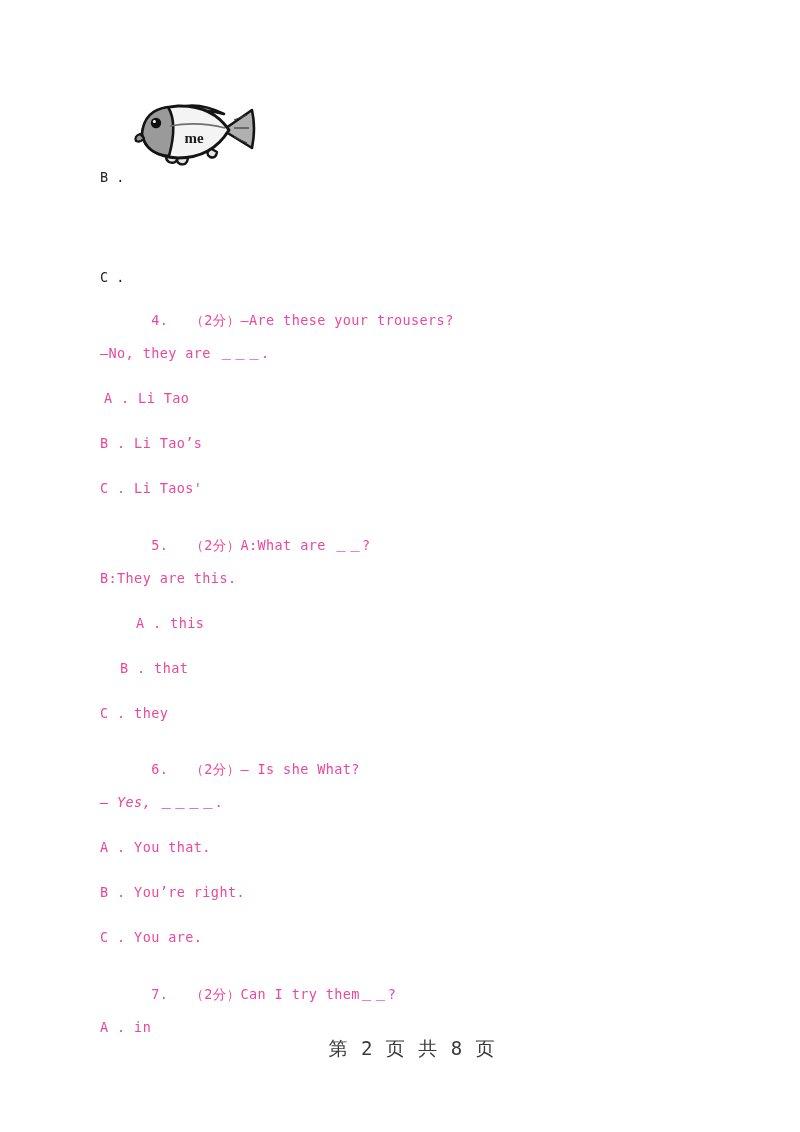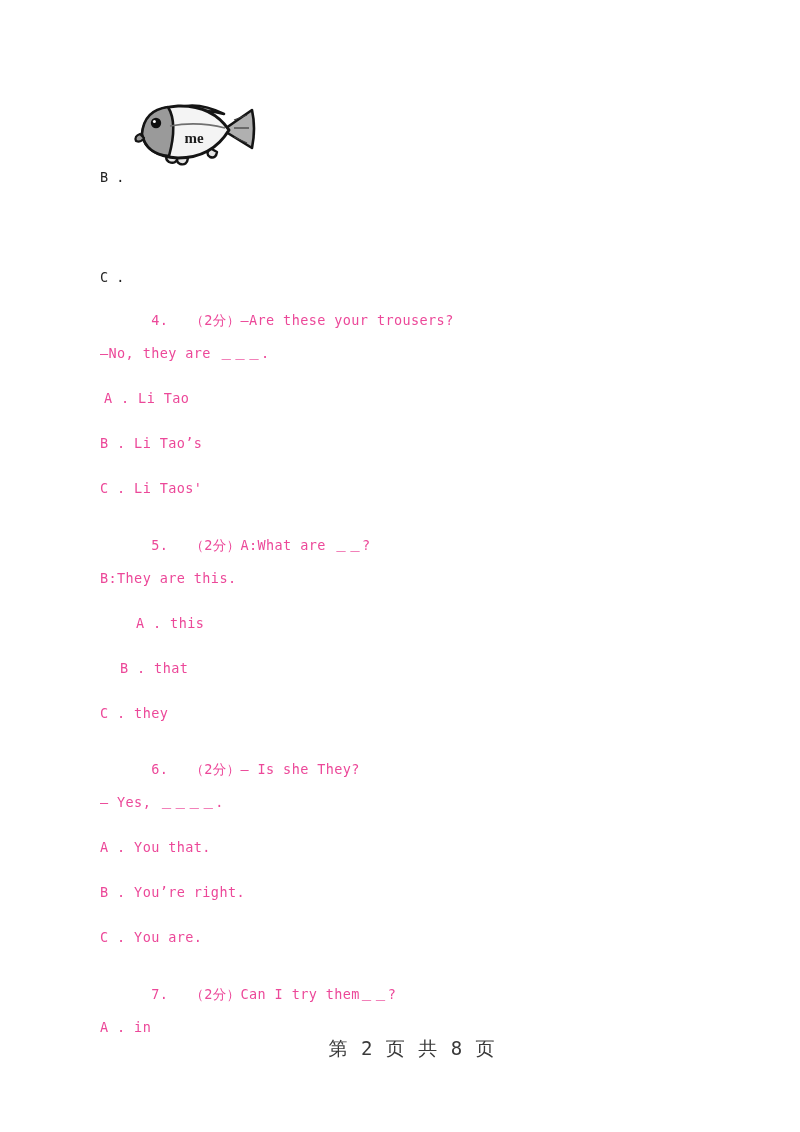--- a/index.html
+++ b/index.html
@@ -141,23 +141,23 @@
 
     <div class="line q-line" style="position:absolute; top:525px; left:0;text-align:center;">
       <span>5.</span><span style="display:inline-block;width:22px;"></span><span>（2分）</span><span>A:What are ＿＿?</span>
     </div>
     <div class="line q-line" style="position:absolute; top:572px; left:0;">B:They are this.</div>
     <div class="line opt-line" style="position:absolute; top:617px; left:0;margin-left:36px;">A . this</div>
     <div class="line opt-line" style="position:absolute; top:662px; left:0;margin-left:20px;">B . that</div>
     <div class="line opt-line" style="position:absolute; top:707px; left:0;">C . they</div>
 
     <div class="line q-line" style="position:absolute; top:749px; left:0;">
-      <span>6.</span><span style="display:inline-block;width:22px;"></span><span>（2分）</span><span>— Is she They?</span>
+      <span>6.</span><span style="display:inline-block;width:22px;"></span><span>（2分）</span><span>— Is she What?</span>
     </div>
-    <div class="line q-line" style="position:absolute; top:796px; left:0;">— Yes, ＿＿＿＿.</div>
+    <div class="line q-line" style="position:absolute; top:796px; left:0;font-style:italic;">— Yes, ＿＿＿＿.</div>
     <div class="line opt-line" style="position:absolute; top:841px; left:0;">A . You that.</div>
     <div class="line opt-line" style="position:absolute; top:886px; left:0;">B . You’re right.</div>
     <div class="line opt-line" style="position:absolute; top:931px; left:0;">C . You are.</div>
 
     <div class="line q-line" style="position:absolute; top:974px; left:0;">
       <span>7.</span><span style="display:inline-block;width:22px;"></span><span>（2分）</span><span>Can I try them＿＿?</span>
     </div>
     <div class="line opt-line" style="position:absolute; top:1021px; left:0;">A . in</div>
 
   </div>

